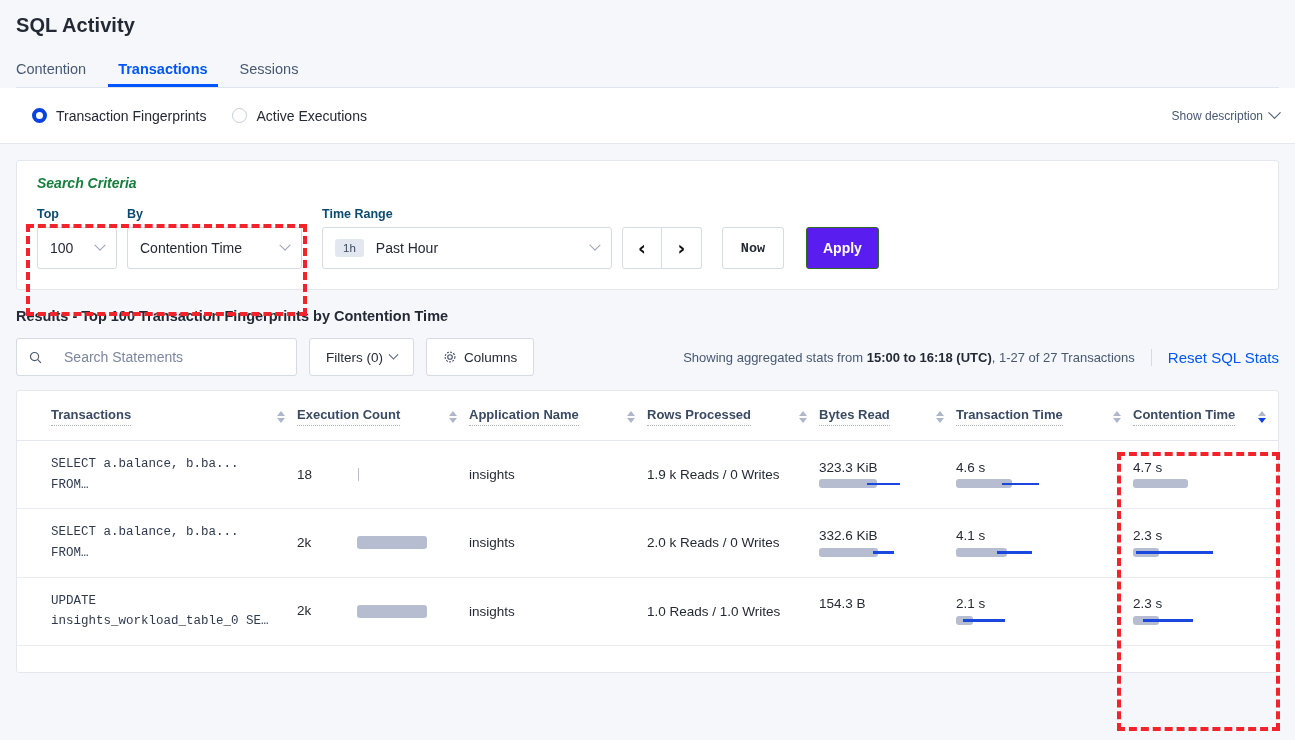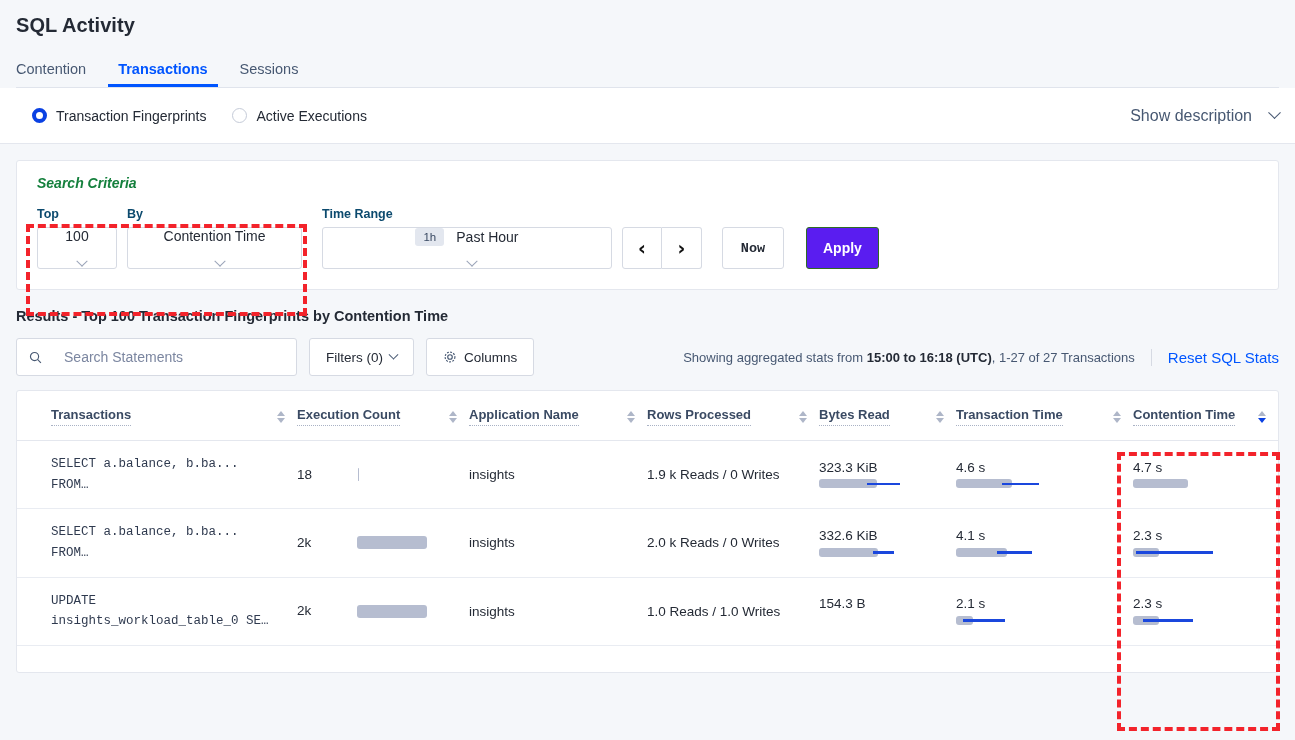--- a/index.html
+++ b/index.html
@@ -45,42 +45,42 @@
   }
   .radio-group { display:flex; align-items:center; gap:26px; }
   .radio-opt { display:flex; align-items:center; gap:9px; cursor:pointer; font-size:14px; color:#242a35; }
   .radio-dot {
     width:15px; height:15px; border-radius:50%;
     border:1.5px solid #c5cbd8; background:#fff;
     display:inline-block; position:relative; flex:none;
   }
   .radio-opt.checked .radio-dot { border:4.5px solid #0a41e3; background:#fff; }
   #show-desc {
-    display:flex; align-items:center; gap:18px; font-size:16px; color:#475872; cursor:pointer;
+    display:flex; align-items:center; gap:7px; font-size:12px; color:#475872; cursor:pointer;
   }
   .chev {
     display:inline-block; width:9px; height:9px;
     border-right:1.6px solid #475872; border-bottom:1.6px solid #475872;
     transform:rotate(45deg) translate(-2px,-2px);
   }
 
   
   #criteria-panel {
     margin:16px 16px 0 16px;
     background:#fff; border:1px solid #e4e7ee; border-radius:3px;
     padding:14px 20px 20px 20px;
   }
   #criteria-title { font-size:14px; font-weight:bold; color:#15803d; margin-bottom:16px;font-style:italic; }
   #criteria-row { display:flex; align-items:flex-end; gap:10px; }
   .field { display:flex; flex-direction:column; }
   .field-label { font-size:12.5px; color:#0c4a6e; margin-bottom:6px; font-weight:bold; }
   .select-box {
     height:42px; border:1px solid #d6dae3; border-radius:3px; background:#fff;
     display:flex; align-items:center; justify-content:space-between;
-    padding:0 12px; font-size:14px; color:#242a35; cursor:pointer;flex-direction:column;
+    padding:0 12px; font-size:14px; color:#242a35; cursor:pointer;
   }
   .sel-chev {
     width:8px; height:8px; border-right:1.4px solid #9aa4b8; border-bottom:1.4px solid #9aa4b8;
     transform:rotate(45deg) translate(-2px,-2px); flex:none; margin-left:10px;
   }
   #top-select { width:80px; }
   #by-select  { width:175px; }
   #timerange-select { width:290px; }
   .pill {
     background:#e3e7ef; color:#3a4a63; font-size:11.5px; font-weight:normal;

